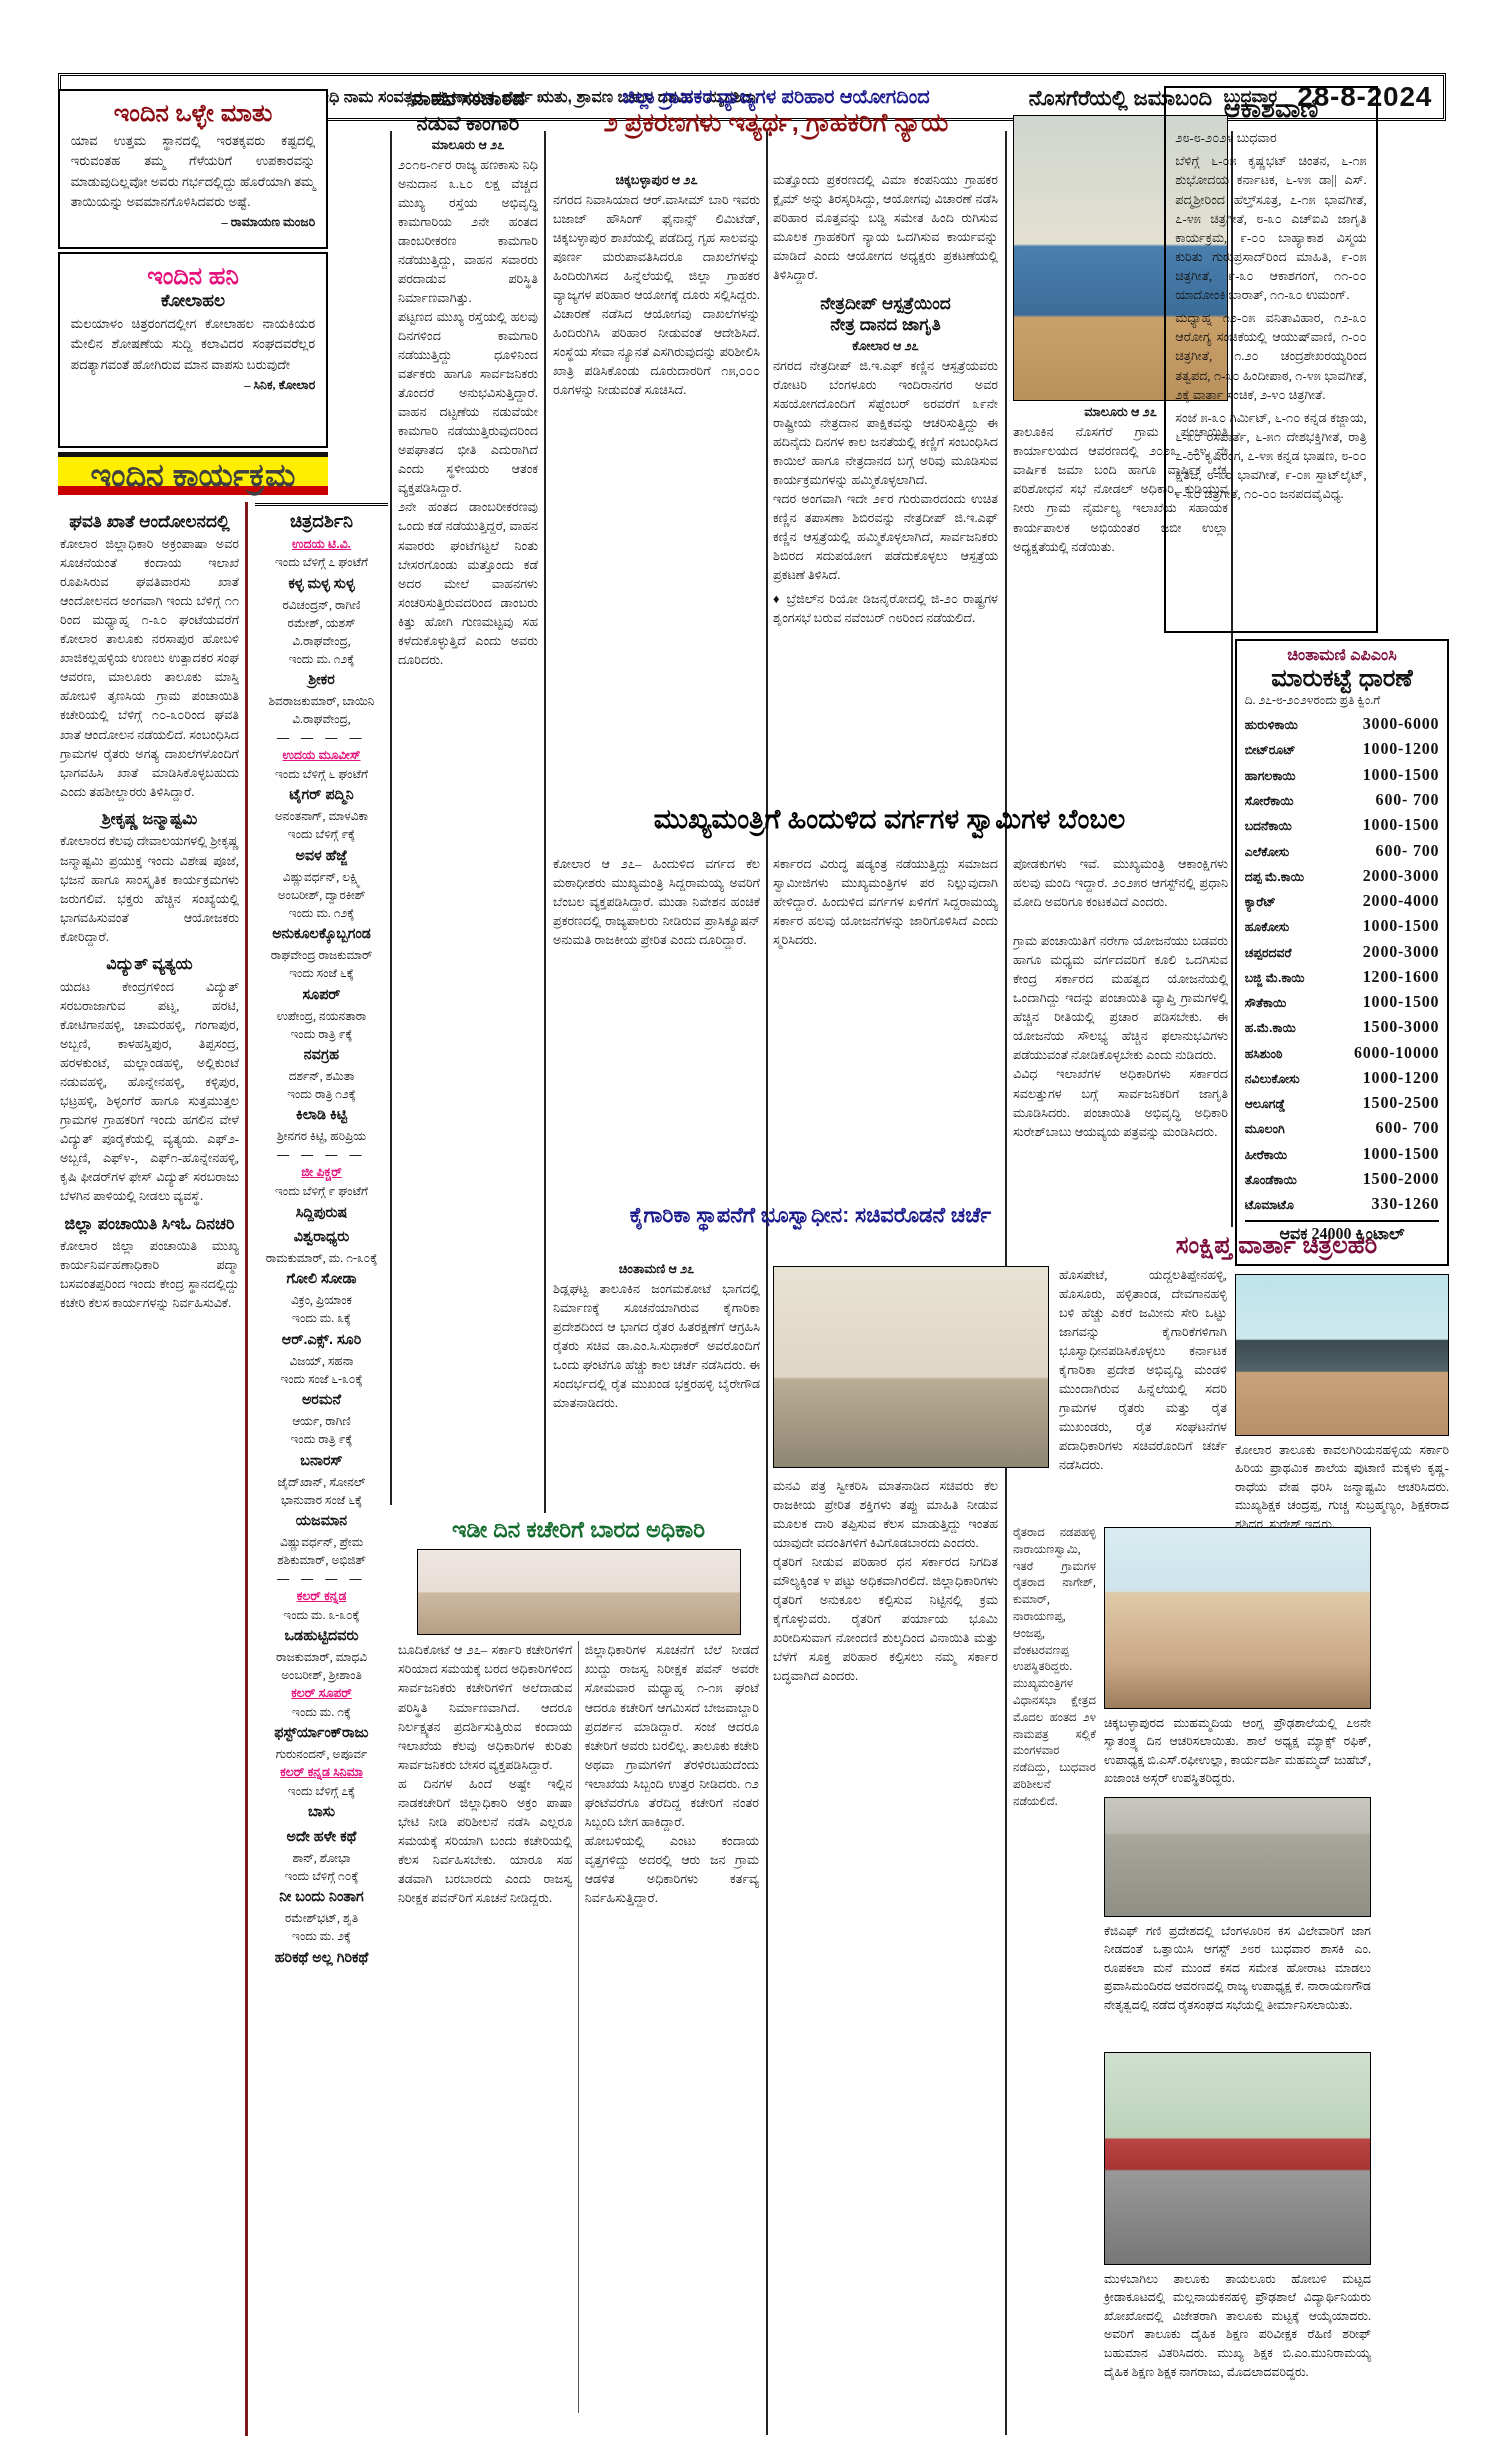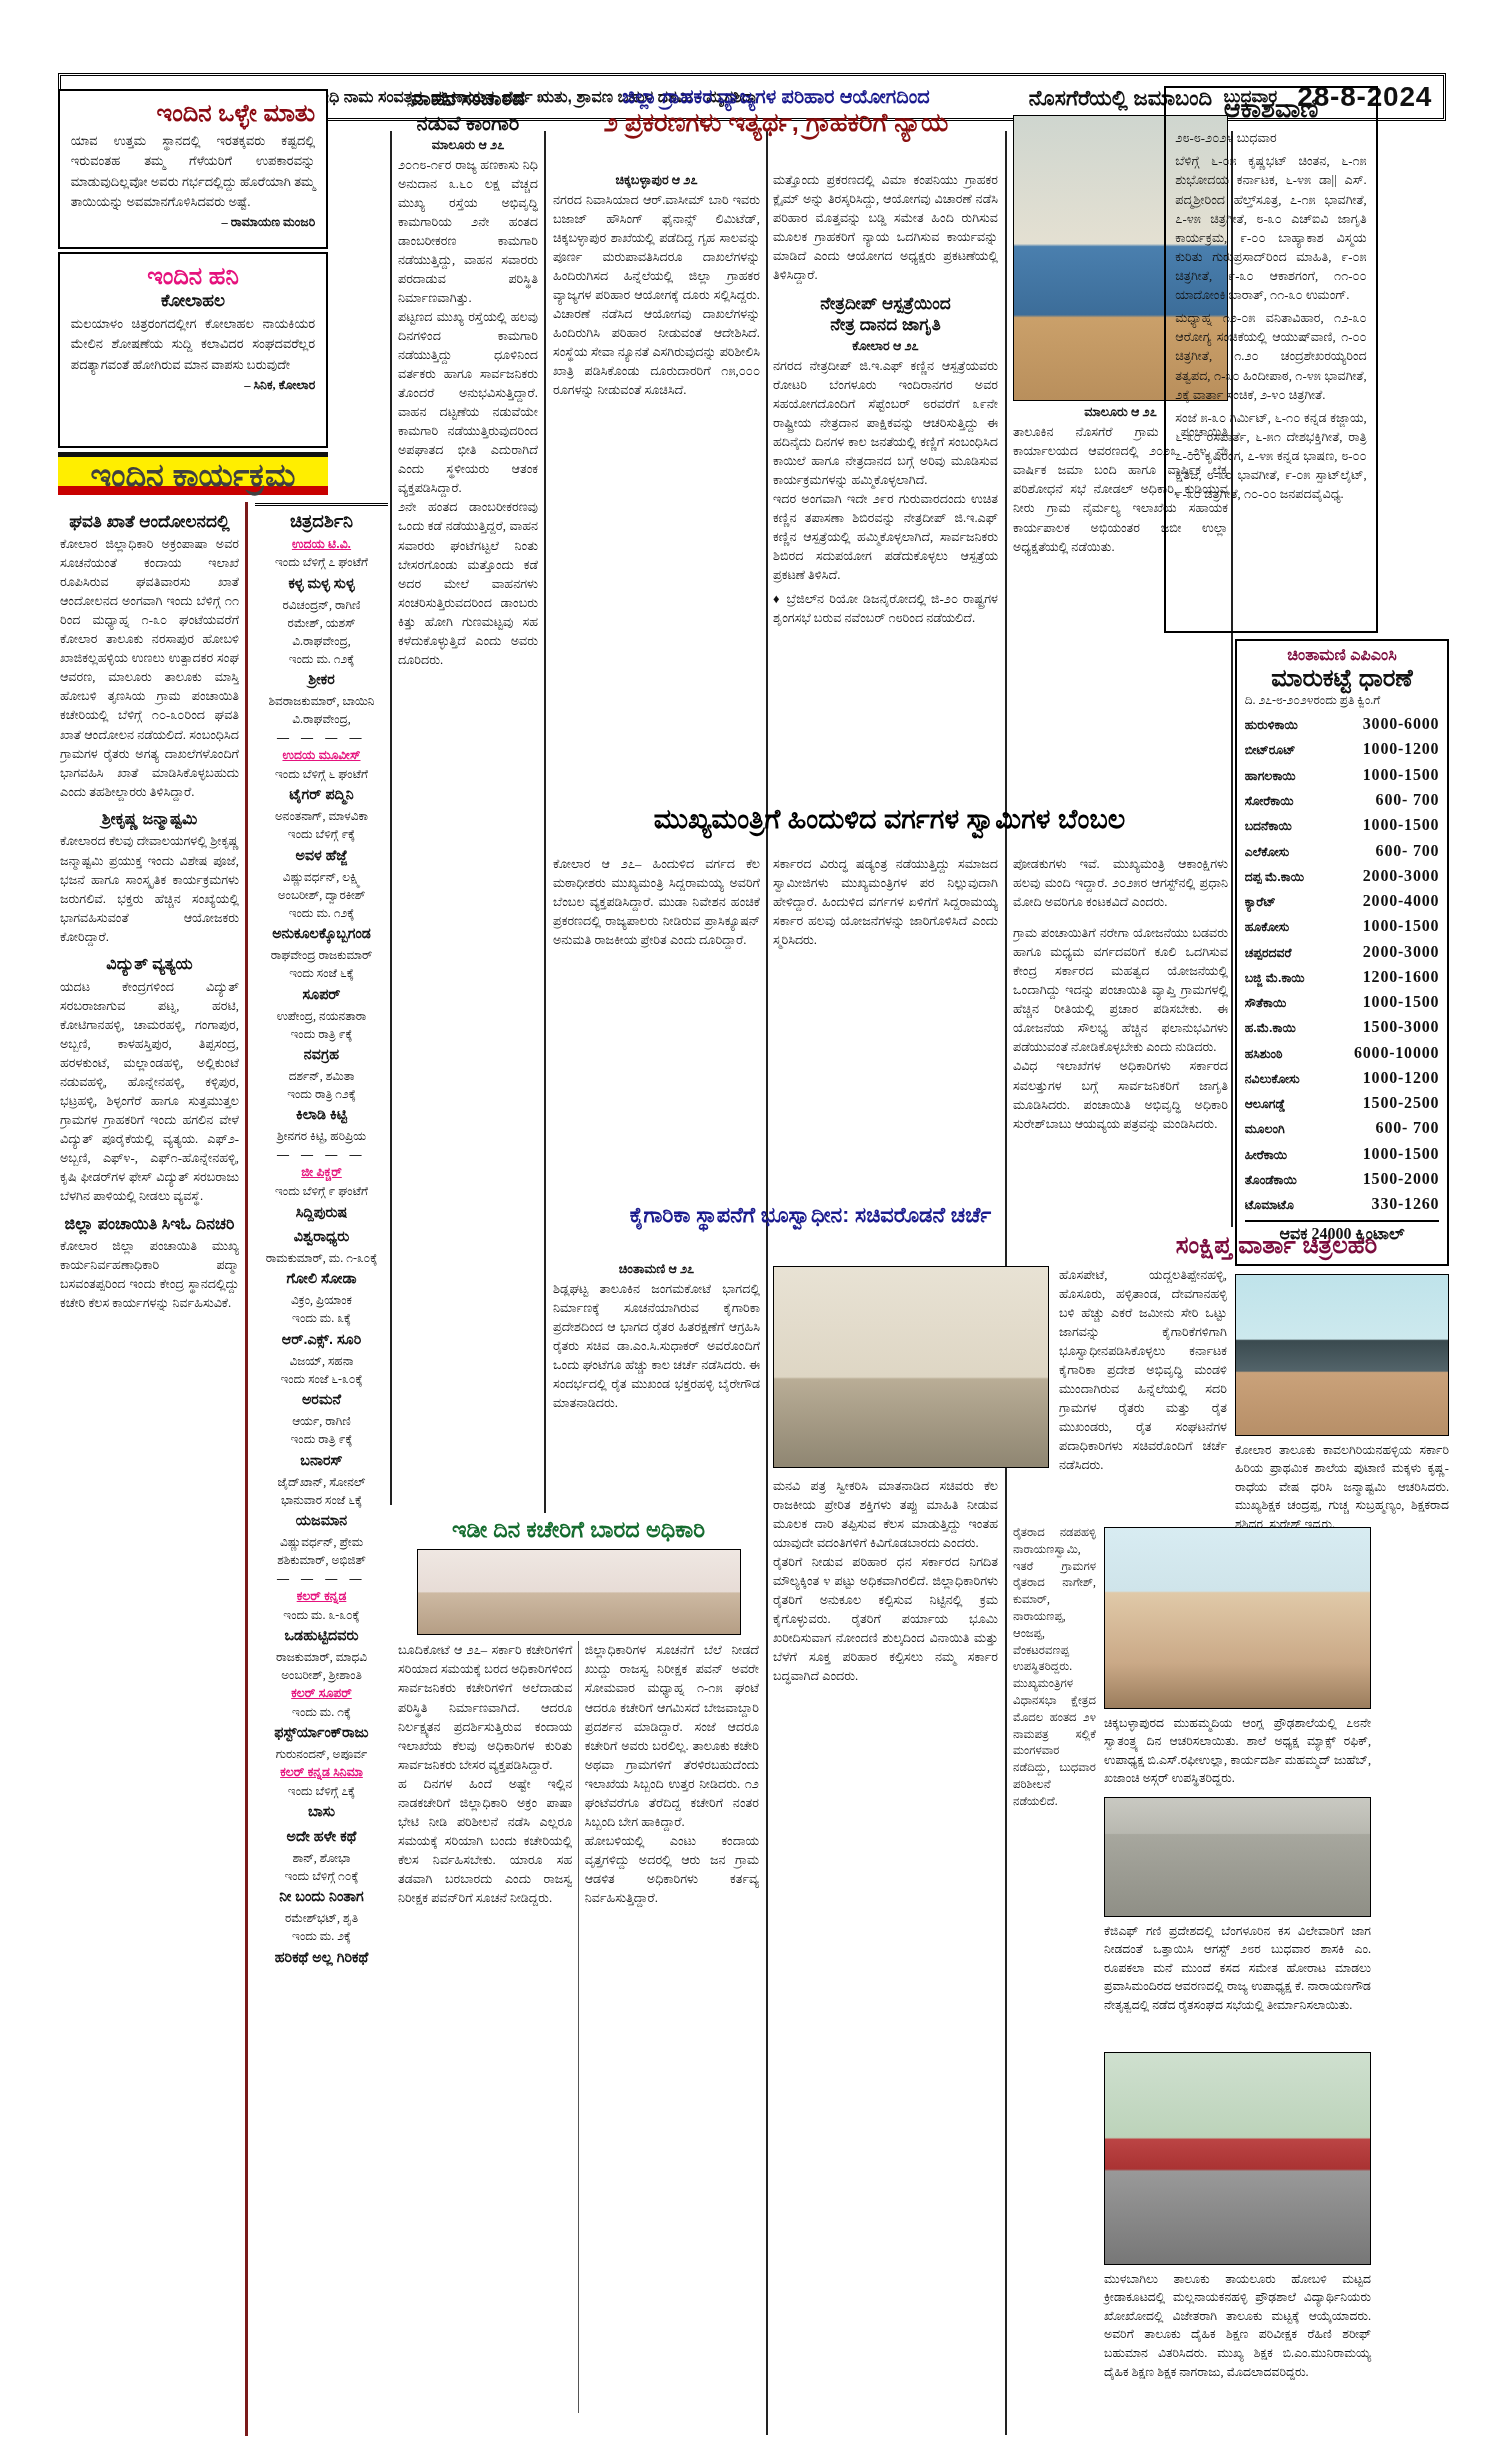--- a/index.html
+++ b/index.html
@@ -17,21 +17,21 @@
   .masthead{border:3.1px double #000;display:flex;align-items:center;gap:20px;
             padding:0 10.8px;box-sizing:border-box;background:#fff;}
   .mh-paper{font-family:"Liberation Sans",sans-serif;font-weight:bold;font-size:19.3px;}
   .mh-edition{font-family:"Liberation Sans",sans-serif;font-weight:bold;font-size:18px;}
   .mh-panchanga{font-family:"Liberation Sans",sans-serif;font-weight:bold;font-size:16px;flex:1;}
   .mh-day{font-family:"Liberation Sans",sans-serif;font-weight:bold;font-size:17px;}
   .mh-date{font-family:"Liberation Sans",sans-serif;font-weight:bold;font-size:28px;letter-spacing:0.8px;}
 
   
   .qbox{border:2.3px solid #000;box-sizing:border-box;padding:7.7px 10.8px;background:#fff;}
-  .qtitle1{color:#8a0a12;font-family:"Liberation Sans",sans-serif;font-weight:bold;font-size:24px;text-align:right;margin-bottom:4.6px;}
+  .qtitle1{color:#8a0a12;font-family:"Liberation Sans",sans-serif;font-weight:bold;font-size:24px;text-align:center;margin-bottom:4.6px;}
   .qtitle2{color:#e5127d;font-family:"Liberation Sans",sans-serif;font-weight:bold;font-size:24px;text-align:center;margin-bottom:1.5px;}
   .qsub{font-family:"Liberation Sans",sans-serif;font-weight:bold;font-size:17px;text-align:center;margin-bottom:3.1px;}
   .qbody{font-size:13px;line-height:1.55;}
   .qauthor{font-weight:bold;text-align:right;font-size:12.4px;margin-top:3.1px;}
 
   .banner{background:#ffee00;border-top:5.4px solid #111;border-bottom:2.3px solid #c80000;
           box-shadow:0 -7px 0 #c80000 inset;display:flex;align-items:center;justify-content:center;box-sizing:border-box;}
   .banner span{font-family:"Liberation Sans",sans-serif;font-weight:bold;font-size:32px;color:#404040;}
 
   .subhead{font-family:"Liberation Sans",sans-serif;font-weight:bold;font-size:16px;text-align:center;line-height:1.25;margin:7.7px 0 3.1px 0;}
@@ -325,21 +325,21 @@
     <div class="hl-banner">ಮುಖ್ಯಮಂತ್ರಿಗೆ ಹಿಂದುಳಿದ ವರ್ಗಗಳ ಸ್ವಾಮಿಗಳ ಬೆಂಬಲ</div>
   </div>
   <div class="abs clip" style="left:553px;top:855px;width:207px;height:343px;">
     <div class="bodytxt j pre">ಕೋಲಾರ ಆ ೨೭– ಹಿಂದುಳಿದ ವರ್ಗದ ಕೆಲ ಮಠಾಧೀಶರು ಮುಖ್ಯಮಂತ್ರಿ ಸಿದ್ದರಾಮಯ್ಯ ಅವರಿಗೆ ಬೆಂಬಲ ವ್ಯಕ್ತಪಡಿಸಿದ್ದಾರೆ. ಮುಡಾ ನಿವೇಶನ ಹಂಚಿಕೆ ಪ್ರಕರಣದಲ್ಲಿ ರಾಜ್ಯಪಾಲರು ನೀಡಿರುವ ಪ್ರಾಸಿಕ್ಯೂಷನ್ ಅನುಮತಿ ರಾಜಕೀಯ ಪ್ರೇರಿತ ಎಂದು ದೂರಿದ್ದಾರೆ.</div>
   </div>
   <div class="abs clip" style="left:773px;top:855px;width:225px;height:343px;">
     <div class="bodytxt j pre">ಸರ್ಕಾರದ ವಿರುದ್ಧ ಷಡ್ಯಂತ್ರ ನಡೆಯುತ್ತಿದ್ದು ಸಮಾಜದ ಸ್ವಾಮೀಜಿಗಳು ಮುಖ್ಯಮಂತ್ರಿಗಳ ಪರ ನಿಲ್ಲುವುದಾಗಿ ಹೇಳಿದ್ದಾರೆ. ಹಿಂದುಳಿದ ವರ್ಗಗಳ ಏಳಿಗೆಗೆ ಸಿದ್ದರಾಮಯ್ಯ ಸರ್ಕಾರ ಹಲವು ಯೋಜನೆಗಳನ್ನು ಜಾರಿಗೊಳಿಸಿದೆ ಎಂದು ಸ್ಮರಿಸಿದರು.</div>
   </div>
   <div class="abs clip" style="left:1013px;top:855px;width:215px;height:343px;">
     <div class="bodytxt j pre">ಪೋಡಕುಗಳು ಇವೆ. ಮುಖ್ಯಮಂತ್ರಿ ಆಕಾಂಕ್ಷಿಗಳು ಹಲವು ಮಂದಿ ಇದ್ದಾರೆ. ೨೦೨೫ರ ಆಗಸ್ಟ್‌ನಲ್ಲಿ ಪ್ರಧಾನಿ ಮೋದಿ ಅವರಿಗೂ ಕಂಟಕವಿದೆ ಎಂದರು.</div>
-    <div class="bodytxt j pre" style="margin-top:12px;">ಗ್ರಾಮ ಪಂಚಾಯಿತಿಗೆ ನರೇಗಾ ಯೋಜನೆಯು ಬಡವರು ಹಾಗೂ ಮಧ್ಯಮ ವರ್ಗದವರಿಗೆ ಕೂಲಿ ಒದಗಿಸುವ ಕೇಂದ್ರ ಸರ್ಕಾರದ ಮಹತ್ವದ ಯೋಜನೆಯಲ್ಲಿ ಒಂದಾಗಿದ್ದು ಇದನ್ನು ಪಂಚಾಯಿತಿ ವ್ಯಾಪ್ತಿ ಗ್ರಾಮಗಳಲ್ಲಿ ಹೆಚ್ಚಿನ ರೀತಿಯಲ್ಲಿ ಪ್ರಚಾರ ಪಡಿಸಬೇಕು. ಈ ಯೋಜನೆಯ ಸೌಲಭ್ಯ ಹೆಚ್ಚಿನ ಫಲಾನುಭವಿಗಳು ಪಡೆಯುವಂತೆ ನೋಡಿಕೊಳ್ಳಬೇಕು ಎಂದು ನುಡಿದರು.
+    <div class="bodytxt j pre" style="margin-top:20px;">ಗ್ರಾಮ ಪಂಚಾಯಿತಿಗೆ ನರೇಗಾ ಯೋಜನೆಯು ಬಡವರು ಹಾಗೂ ಮಧ್ಯಮ ವರ್ಗದವರಿಗೆ ಕೂಲಿ ಒದಗಿಸುವ ಕೇಂದ್ರ ಸರ್ಕಾರದ ಮಹತ್ವದ ಯೋಜನೆಯಲ್ಲಿ ಒಂದಾಗಿದ್ದು ಇದನ್ನು ಪಂಚಾಯಿತಿ ವ್ಯಾಪ್ತಿ ಗ್ರಾಮಗಳಲ್ಲಿ ಹೆಚ್ಚಿನ ರೀತಿಯಲ್ಲಿ ಪ್ರಚಾರ ಪಡಿಸಬೇಕು. ಈ ಯೋಜನೆಯ ಸೌಲಭ್ಯ ಹೆಚ್ಚಿನ ಫಲಾನುಭವಿಗಳು ಪಡೆಯುವಂತೆ ನೋಡಿಕೊಳ್ಳಬೇಕು ಎಂದು ನುಡಿದರು.
 ವಿವಿಧ ಇಲಾಖೆಗಳ ಅಧಿಕಾರಿಗಳು ಸರ್ಕಾರದ ಸವಲತ್ತುಗಳ ಬಗ್ಗೆ ಸಾರ್ವಜನಿಕರಿಗೆ ಜಾಗೃತಿ ಮೂಡಿಸಿದರು. ಪಂಚಾಯಿತಿ ಅಭಿವೃದ್ಧಿ ಅಧಿಕಾರಿ ಸುರೇಶ್‌ಬಾಬು ಆಯವ್ಯಯ ಪತ್ರವನ್ನು ಮಂಡಿಸಿದರು.</div>
   </div>
 
   <div class="abs" style="left:571px;top:1203px;width:479px;">
     <div class="hl-blue">ಕೈಗಾರಿಕಾ ಸ್ಥಾಪನೆಗೆ ಭೂಸ್ವಾಧೀನ: ಸಚಿವರೊಡನೆ ಚರ್ಚೆ</div>
   </div>
   <div class="abs clip" style="left:553px;top:1260px;width:207px;height:255px;">
     <div class="dateline">ಚಿಂತಾಮಣಿ ಆ ೨೭</div>
     <div class="bodytxt j pre">ಶಿಡ್ಲಘಟ್ಟ ತಾಲೂಕಿನ ಜಂಗಮಕೋಟೆ ಭಾಗದಲ್ಲಿ ನಿರ್ಮಾಣಕ್ಕೆ ಸೂಚನೆಯಾಗಿರುವ ಕೈಗಾರಿಕಾ ಪ್ರದೇಶದಿಂದ ಆ ಭಾಗದ ರೈತರ ಹಿತರಕ್ಷಣೆಗೆ ಆಗ್ರಹಿಸಿ ರೈತರು ಸಚಿವ ಡಾ.ಎಂ.ಸಿ.ಸುಧಾಕರ್ ಅವರೊಂದಿಗೆ ಒಂದು ಘಂಟೆಗೂ ಹೆಚ್ಚು ಕಾಲ ಚರ್ಚೆ ನಡೆಸಿದರು. ಈ ಸಂದರ್ಭದಲ್ಲಿ ರೈತ ಮುಖಂಡ ಭಕ್ತರಹಳ್ಳಿ ಬೈರೇಗೌಡ ಮಾತನಾಡಿದರು.</div>
   </div>

